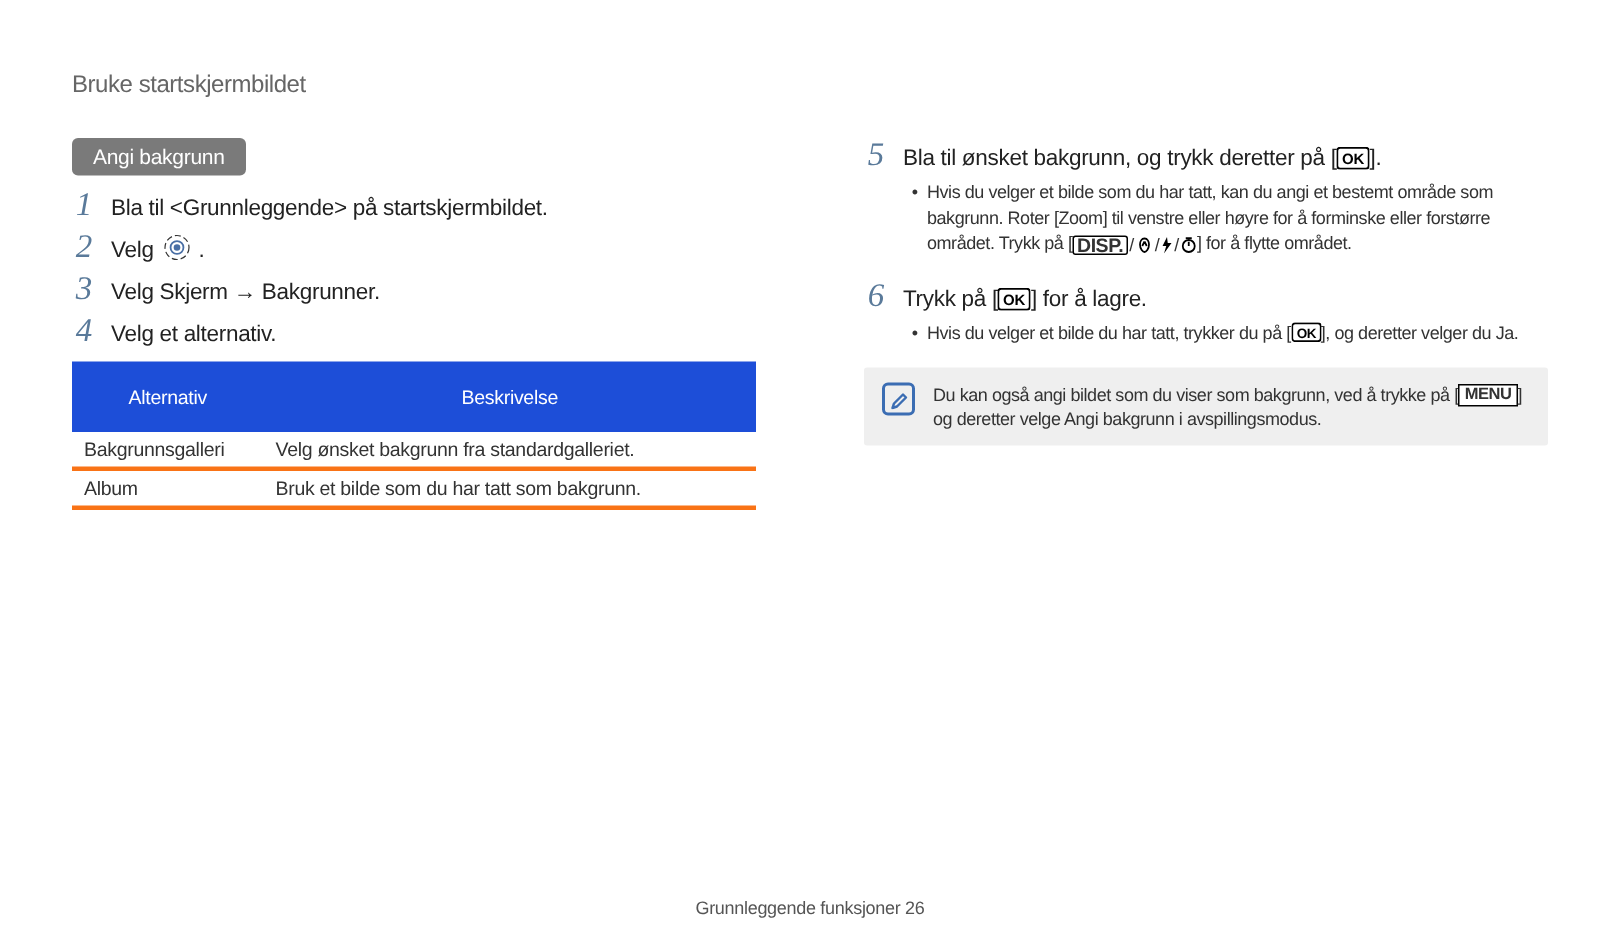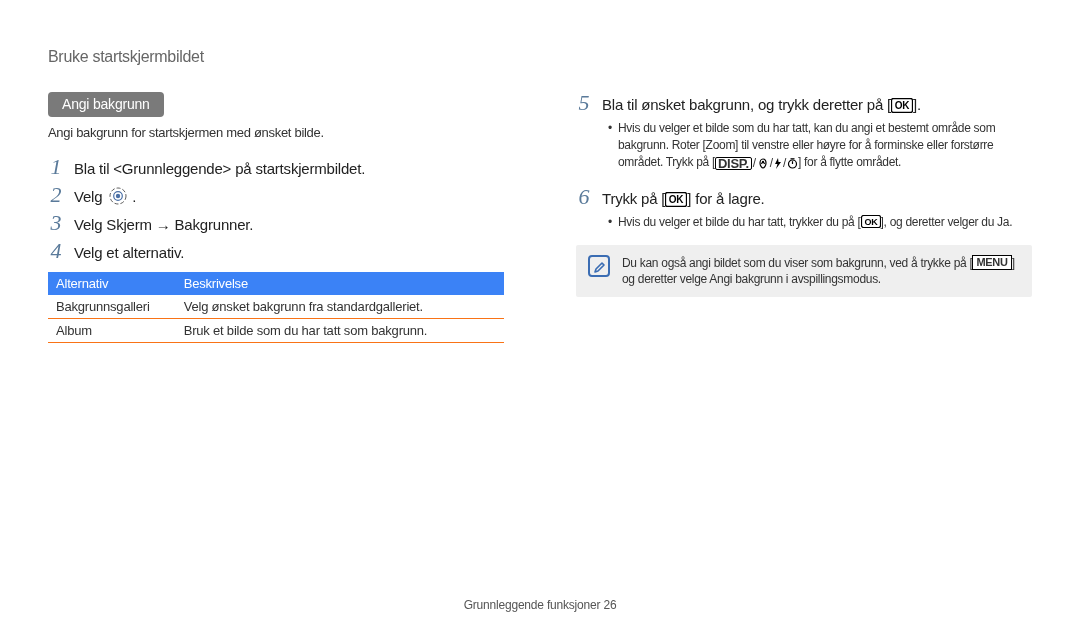--- a/index.html
+++ b/index.html
@@ -70,29 +70,29 @@
     display: inline-flex;
     margin-left: 2px;
   }
   table.opt-table {
     width: 100%;
     border-collapse: collapse;
     margin-top: 10px;
     font-size: 13px;
   }
   table.opt-table th {
-    background: #3b82f6;
+    background: #1d4ed8;
     color: #fff;
-    text-align: left;
+    text-align: center;
     font-weight: 400;
-    padding: 4px 8px;
+    padding: 16px 8px;
     letter-spacing: -0.2px;
   }
   table.opt-table td {
-    border-bottom: 1px solid #f97316;
+    border-bottom: 3px solid #f97316;
     padding: 4px 8px;
     letter-spacing: -0.2px;
   }
   table.opt-table tr td:first-child {
     width: 28%;
   }
   .sub-step {
     display: flex;
     margin-top: 4px;
   }
@@ -177,21 +177,20 @@
 </style>
 </head>
 <body>
 
 <div class="page-header">Bruke startskjermbildet</div>
 
 <div class="columns">
 
   <div class="col">
     <span class="section-tab">Angi bakgrunn</span>
-    <div class="section-intro">Angi bakgrunn for startskjermen med ønsket bilde.</div>
 
     <div class="step">
       <span class="step-num">1</span>
       <span class="step-text">Bla til &lt;Grunnleggende&gt; på startskjermbildet.</span>
     </div>
 
     <div class="step">
       <span class="step-num">2</span>
       <span class="step-text">
         <span>Velg </span>

